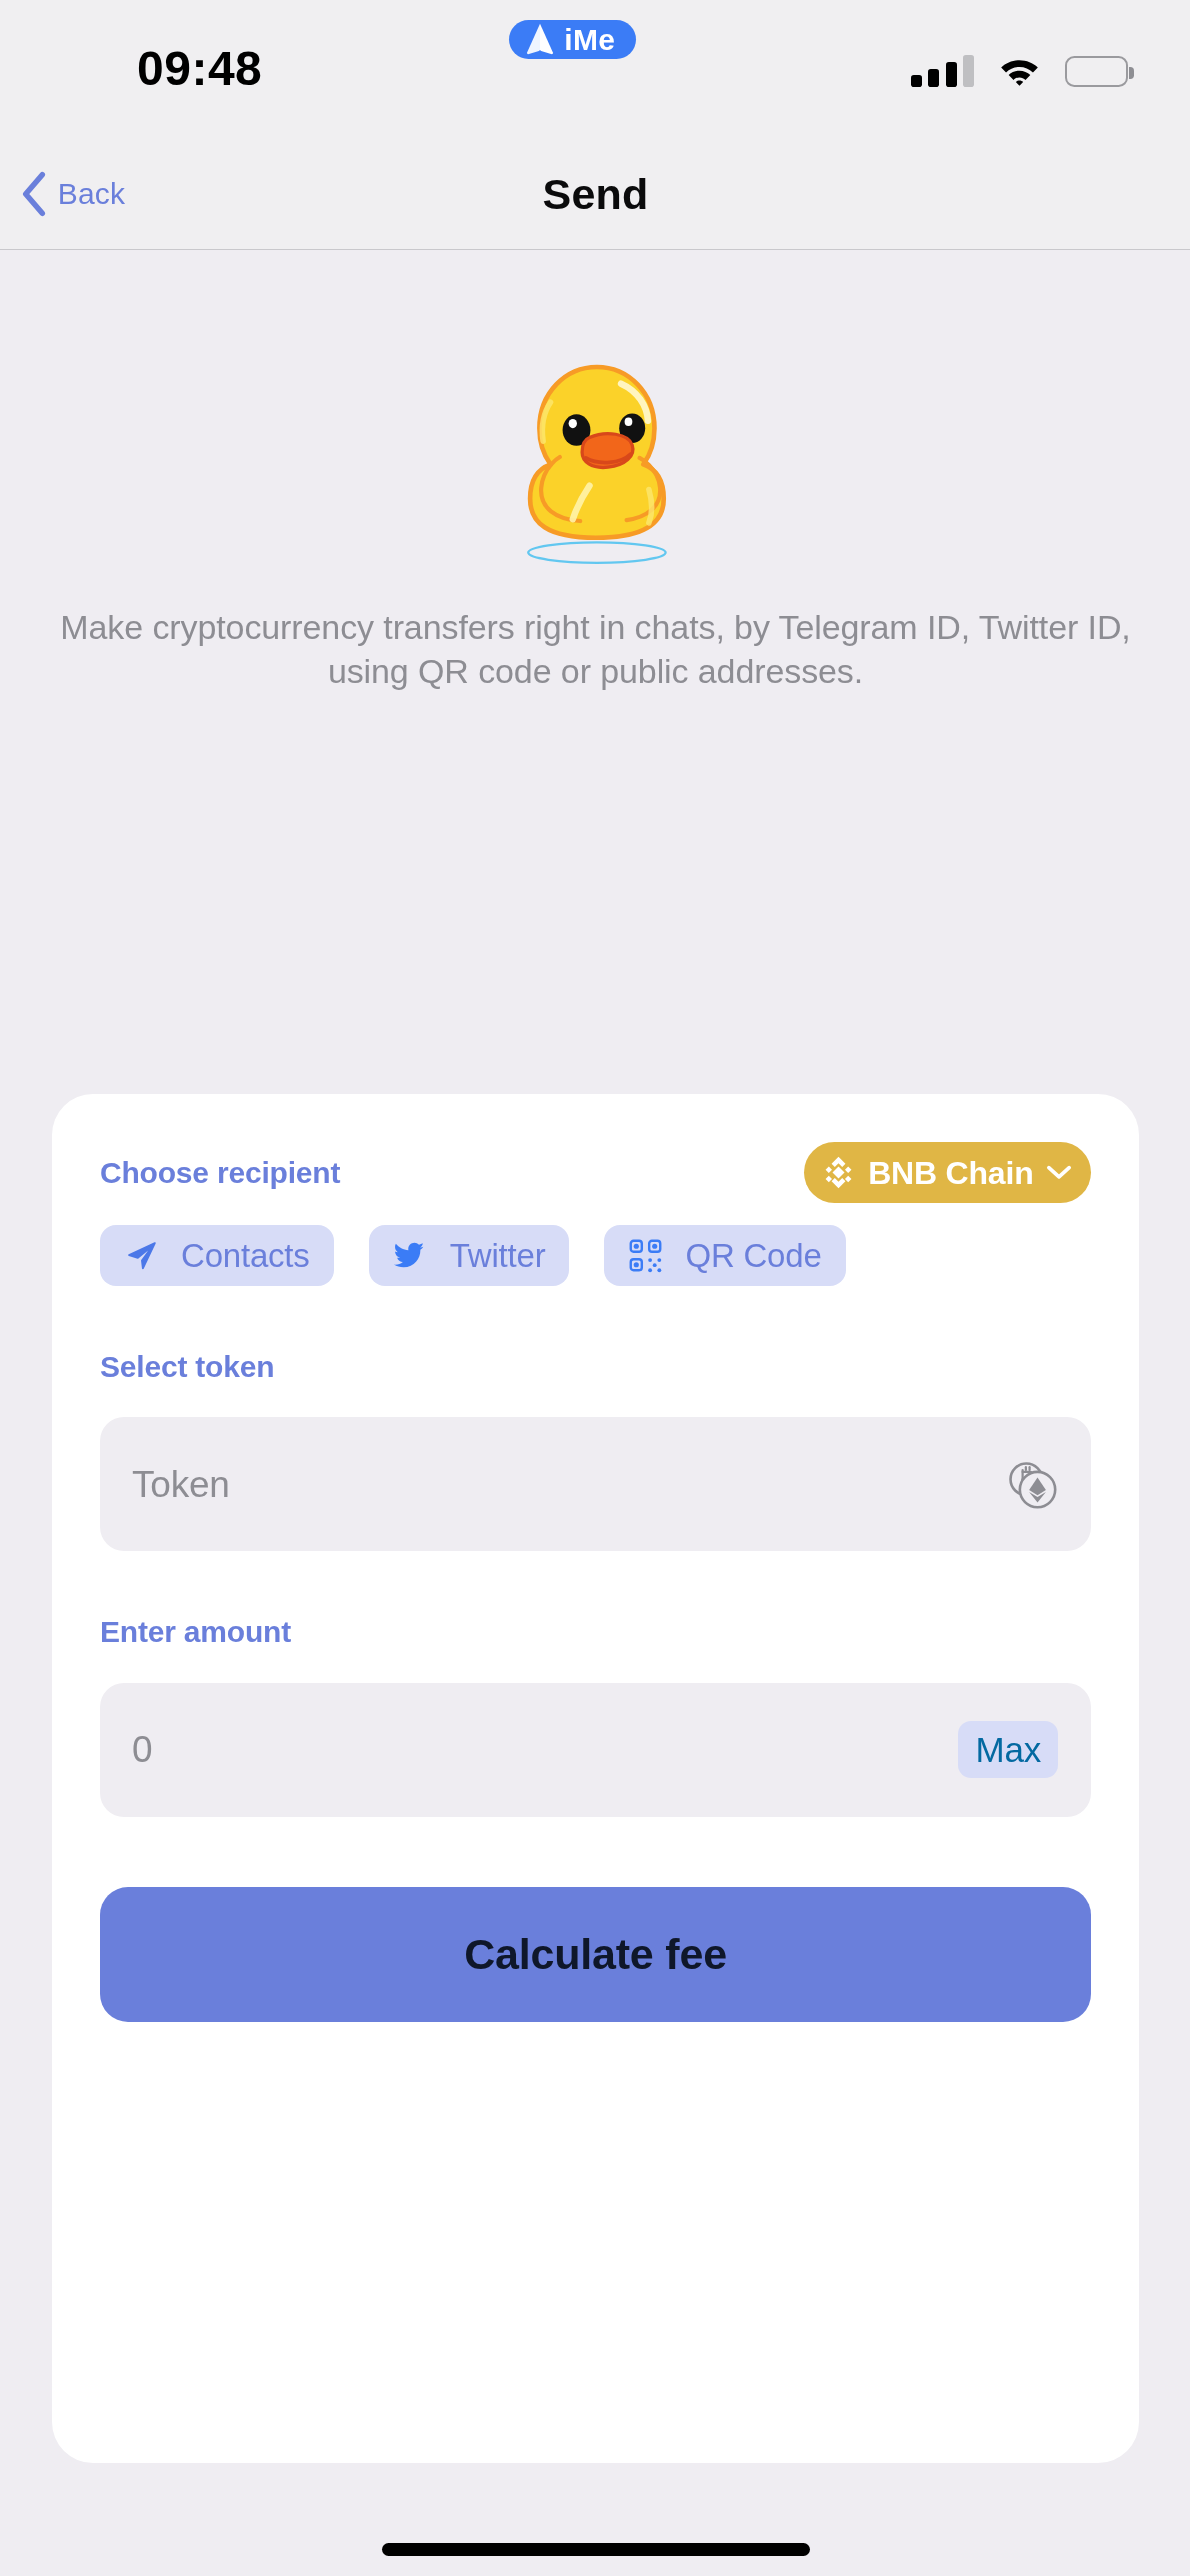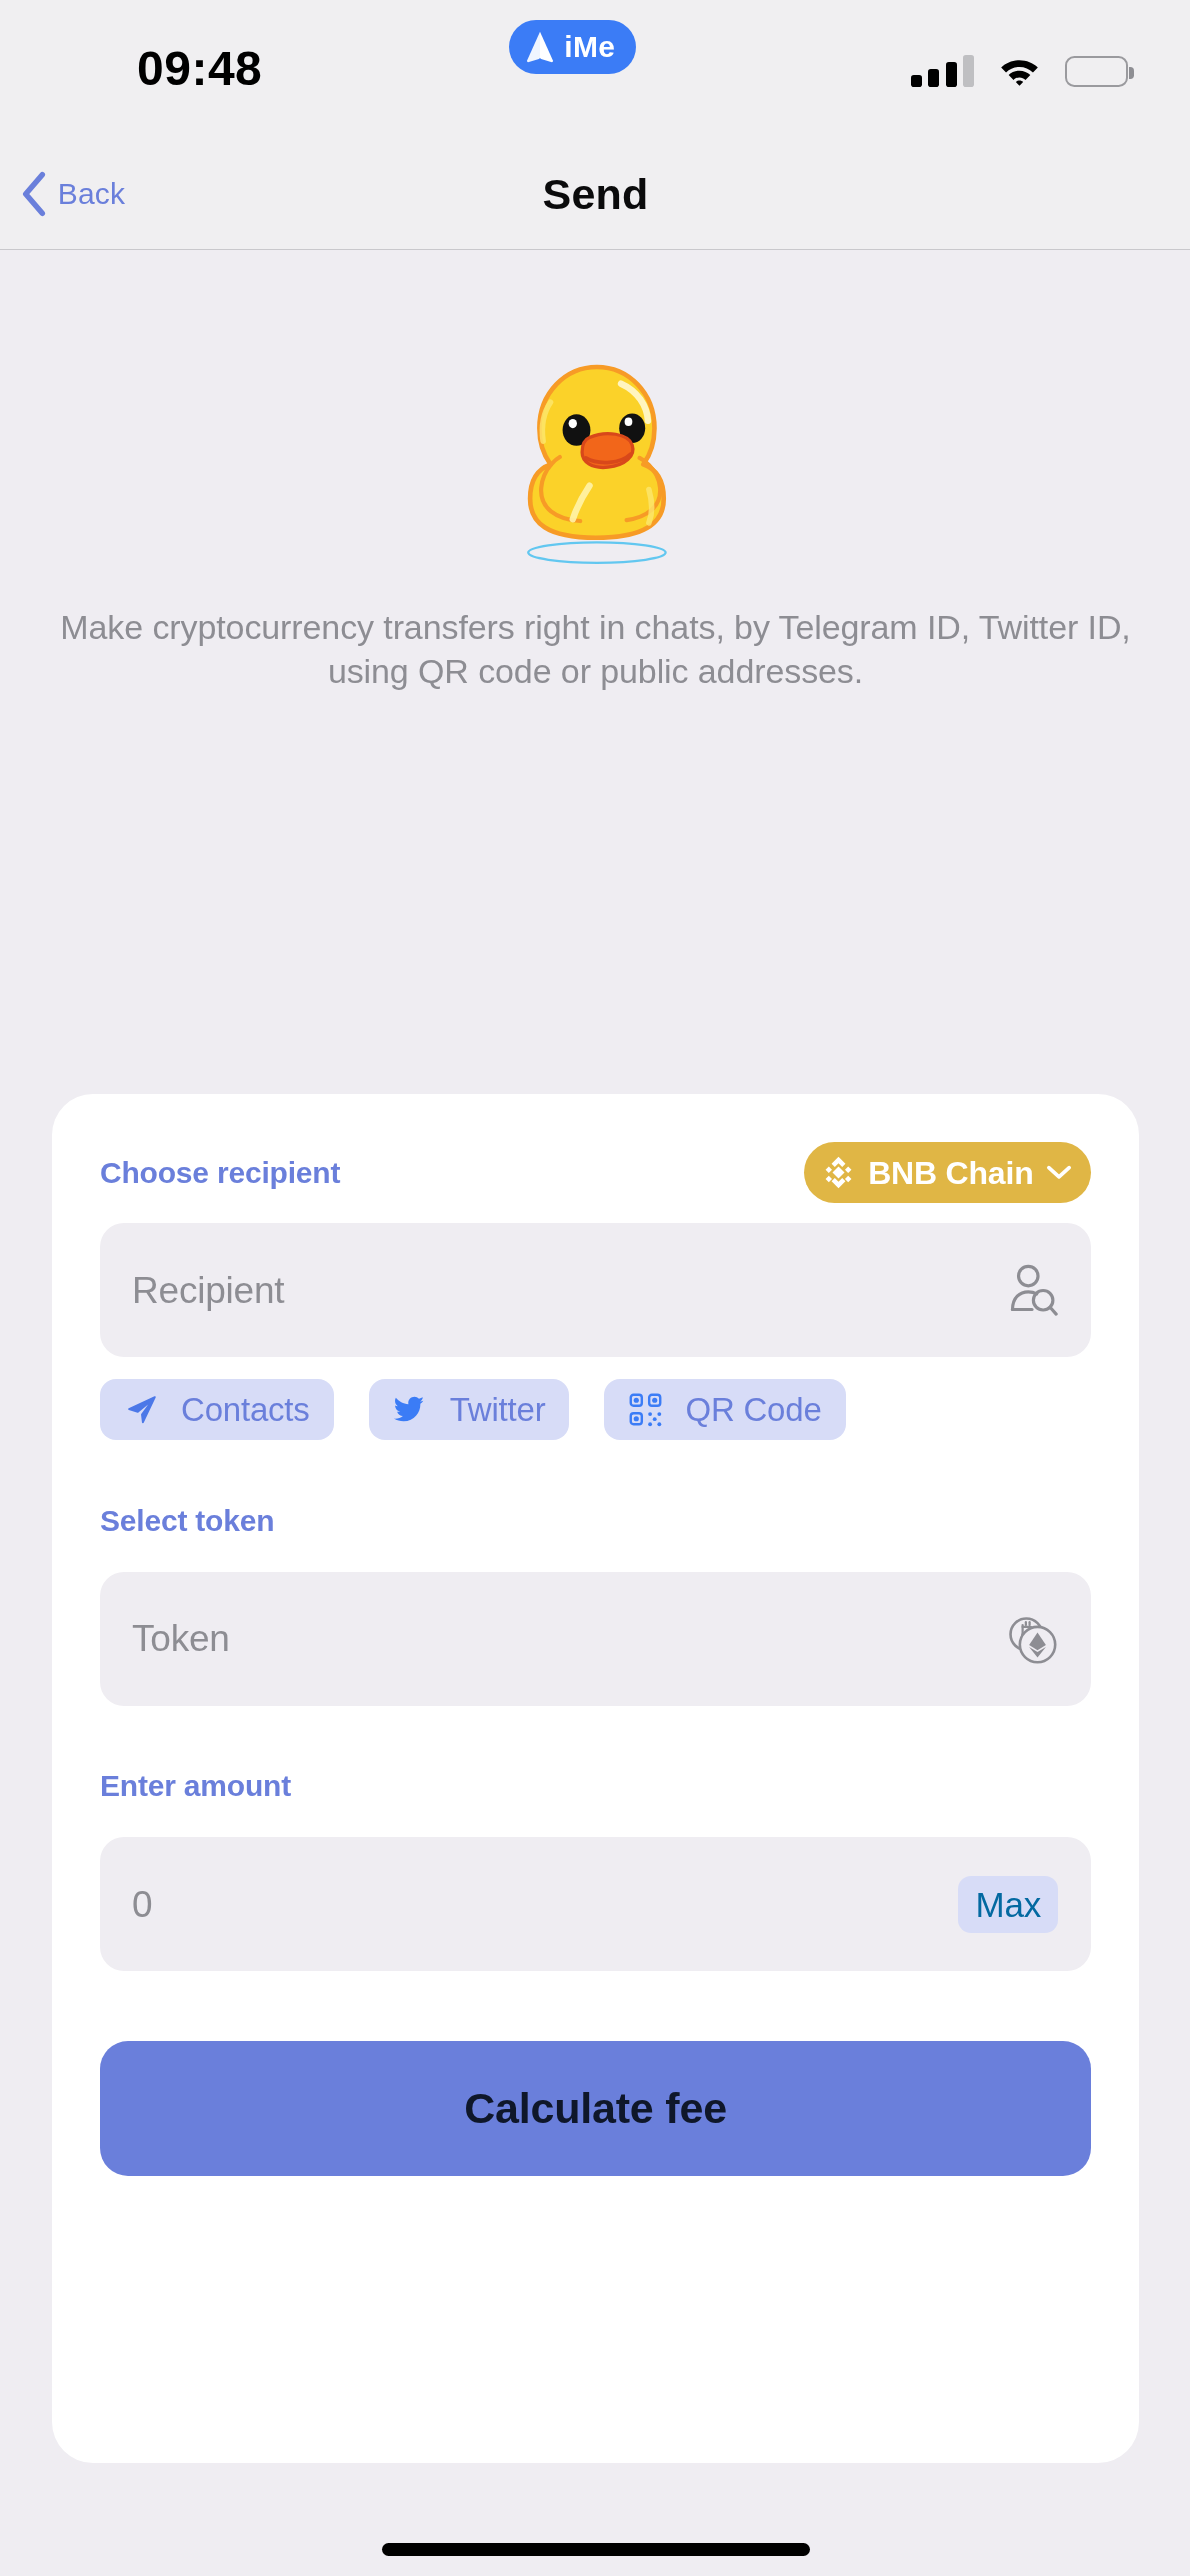--- a/index.html
+++ b/index.html
@@ -38,21 +38,21 @@
     font-size: 48px;
     font-weight: 600;
     letter-spacing: 0.5px;
     color: #000;
     line-height: 1;
   }
   .ime-pill {
     position: absolute;
     left: 509px;
     top: 20.4px;
-    height: 54px;
+    height: 39px;
     background: #3B7CF6;
     border-radius: 28px;
     display: flex;
     align-items: center;
     gap: 8.3px;
     padding: 0 20.4px 0 15px;
   }
   .ime-pill .ime-label {
     color: #fff;
     font-size: 30px;
@@ -377,30 +377,20 @@
               <path d="M20 30 L24 26 L27.5 29.5 L20 37 L12.5 29.5 L16 26 Z"></path>
             </g>
           </svg>
           <span class="chain-label">BNB Chain</span>
           <svg width="28" height="18.5" viewBox="0 0 30 20">
             <path d="M4 5 L15 15 L26 5" fill="none" stroke="#ffffff" stroke-width="4" stroke-linecap="round" stroke-linejoin="round"></path>
           </svg>
         </div>
       </div>
 
-      <div class="field">
-        <span class="field-placeholder">Recipient</span>
-        <svg width="52" height="54" viewBox="0 0 56 58">
-          <circle cx="24" cy="14" r="10.5" fill="none" stroke="#8D8D93" stroke-width="3.4"></circle>
-          <path d="M7 50 C 7 37 15 31 24 31 C 27.5 31 30.5 31.8 33 33.2" fill="none" stroke="#8D8D93" stroke-width="3.4" stroke-linecap="round"></path>
-          <path d="M7 50 L28 50" fill="none" stroke="#8D8D93" stroke-width="3.4" stroke-linecap="round"></path>
-          <circle cx="40" cy="40" r="10.5" fill="none" stroke="#8D8D93" stroke-width="3.4"></circle>
-          <path d="M47.5 47.5 L54 55" fill="none" stroke="#8D8D93" stroke-width="3.4" stroke-linecap="round"></path>
-        </svg>
-      </div>
 
       <div class="chips-row">
         <div class="chip">
           <svg width="35" height="35" viewBox="0 0 38 38">
             <path d="M33.5 5.5 L5.5 18.5 L15 21.5 L31.5 8 L19.5 24.5 L20.5 33 Z" fill="#4C78E8" stroke="#4C78E8" stroke-width="2" stroke-linejoin="round"></path>
           </svg>
           <span class="chip-label">Contacts</span>
         </div>
 
         <div class="chip">

